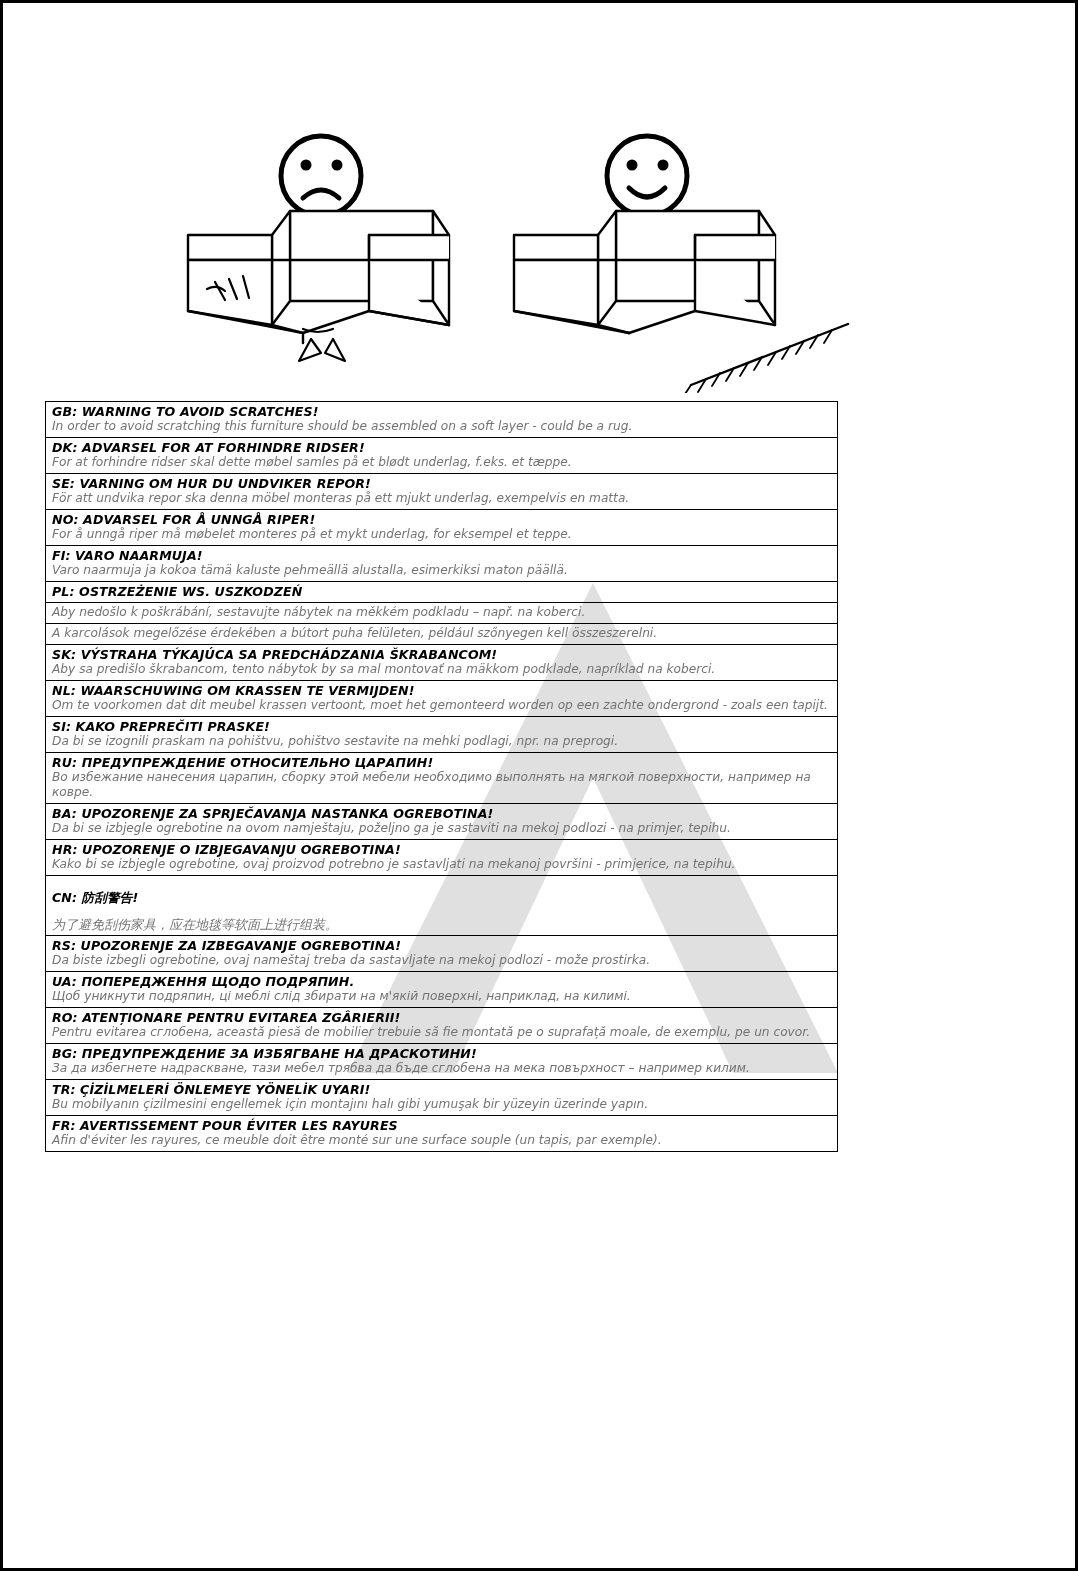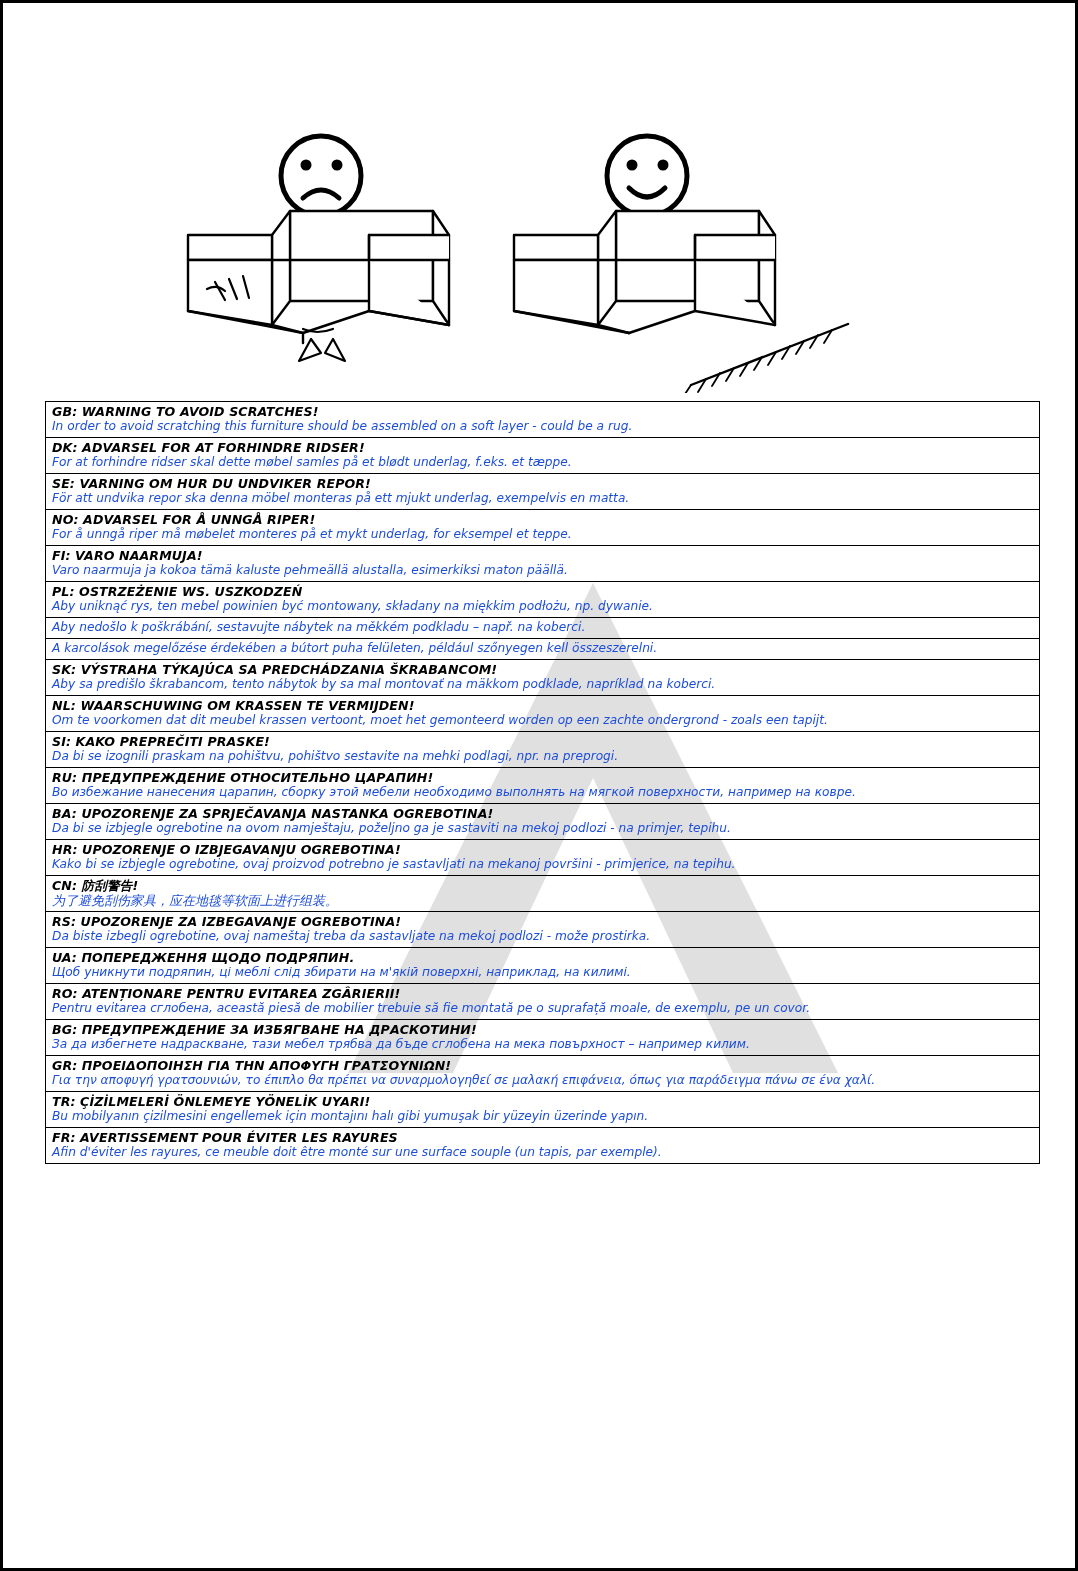--- a/index.html
+++ b/index.html
@@ -44,21 +44,21 @@
     pointer-events: none;
     opacity: 0.30;
   }
   .watermark svg { display:block; width:100%; height:100%; }
 
   
   .table-wrap {
     position: absolute;
     left: 42px;
     top: 398px;
-    width: 995px;
+    width: 793px;
     border: 1px solid #000000;
     box-sizing: border-box;
     background: transparent;
   }
   .lang-row {
     border-bottom: 1px solid #000000;
     padding: 2px 4px 3px 6px;
     box-sizing: border-box;
   }
   .lang-row:last-child {
@@ -70,26 +70,27 @@
     font-size: 12.6px;
     line-height: 15px;
     color: #000000;
     letter-spacing: 0.1px;
     white-space: nowrap;
   }
   .lang-text {
     font-style: italic;
     font-size: 12.2px;
     line-height: 15px;
-    color: #1d4ed8;
+    color: #737373;
   }
   .cjk .lang-title,
   .cjk .lang-text {
     font-style: italic;
     font-family: "DejaVu Sans", sans-serif;
+    margin-top: 12px;
   }
   .cjk .lang-text {
     font-size: 13px;
   }
 </style>
 </head>
 <body>
 
 <div class="page">
 
@@ -182,21 +183,20 @@
       <div class="lang-text">For å unngå riper må møbelet monteres på et mykt underlag, for eksempel et teppe.</div>
     </div>
 
     <div class="lang-row">
       <div class="lang-title">FI: VARO NAARMUJA!</div>
       <div class="lang-text">Varo naarmuja ja kokoa tämä kaluste pehmeällä alustalla, esimerkiksi maton päällä.</div>
     </div>
 
     <div class="lang-row">
       <div class="lang-title">PL: OSTRZEŻENIE WS. USZKODZEŃ</div>
-      <div class="lang-text">Aby uniknąć rys, ten mebel powinien być montowany, składany na miękkim podłożu, np. dywanie.</div>
     </div>
 
     <div class="lang-row">
       <div class="lang-text">Aby nedošlo k poškrábání, sestavujte nábytek na měkkém podkladu – např. na koberci.</div>
     </div>
 
     <div class="lang-row">
       <div class="lang-text">A karcolások megelőzése érdekében a bútort puha felületen, például szőnyegen kell összeszerelni.</div>
     </div>
 
@@ -248,24 +248,20 @@
     <div class="lang-row">
       <div class="lang-title">RO: ATENȚIONARE PENTRU EVITAREA ZGÂRIERII!</div>
       <div class="lang-text">Pentru evitarea сглобена, această piesă de mobilier trebuie să fie montată pe o suprafață moale, de exemplu, pe un covor.</div>
     </div>
 
     <div class="lang-row">
       <div class="lang-title">BG: ПРЕДУПРЕЖДЕНИЕ ЗА ИЗБЯГВАНЕ НА ДРАСКОТИНИ!</div>
       <div class="lang-text">За да избегнете надраскване, тази мебел трябва да бъде сглобена на мека повърхност – например килим.</div>
     </div>
 
-    <div class="lang-row">
-      <div class="lang-title">GR: ΠΡΟΕΙΔΟΠΟΙΗΣΗ ΓΙΑ ΤΗΝ ΑΠΟΦΥΓΗ ΓΡΑΤΣΟΥΝΙΩΝ!</div>
-      <div class="lang-text">Για την αποφυγή γρατσουνιών, το έπιπλο θα πρέπει να συναρμολογηθεί σε μαλακή επιφάνεια, όπως για παράδειγμα πάνω σε ένα χαλί.</div>
-    </div>
 
     <div class="lang-row">
       <div class="lang-title">TR: ÇİZİLMELERİ ÖNLEMEYE YÖNELİK UYARI!</div>
       <div class="lang-text">Bu mobilyanın çizilmesini engellemek için montajını halı gibi yumuşak bir yüzeyin üzerinde yapın.</div>
     </div>
 
     <div class="lang-row">
       <div class="lang-title">FR: AVERTISSEMENT POUR ÉVITER LES RAYURES</div>
       <div class="lang-text">Afin d'éviter les rayures, ce meuble doit être monté sur une surface souple (un tapis, par exemple).</div>
     </div>

